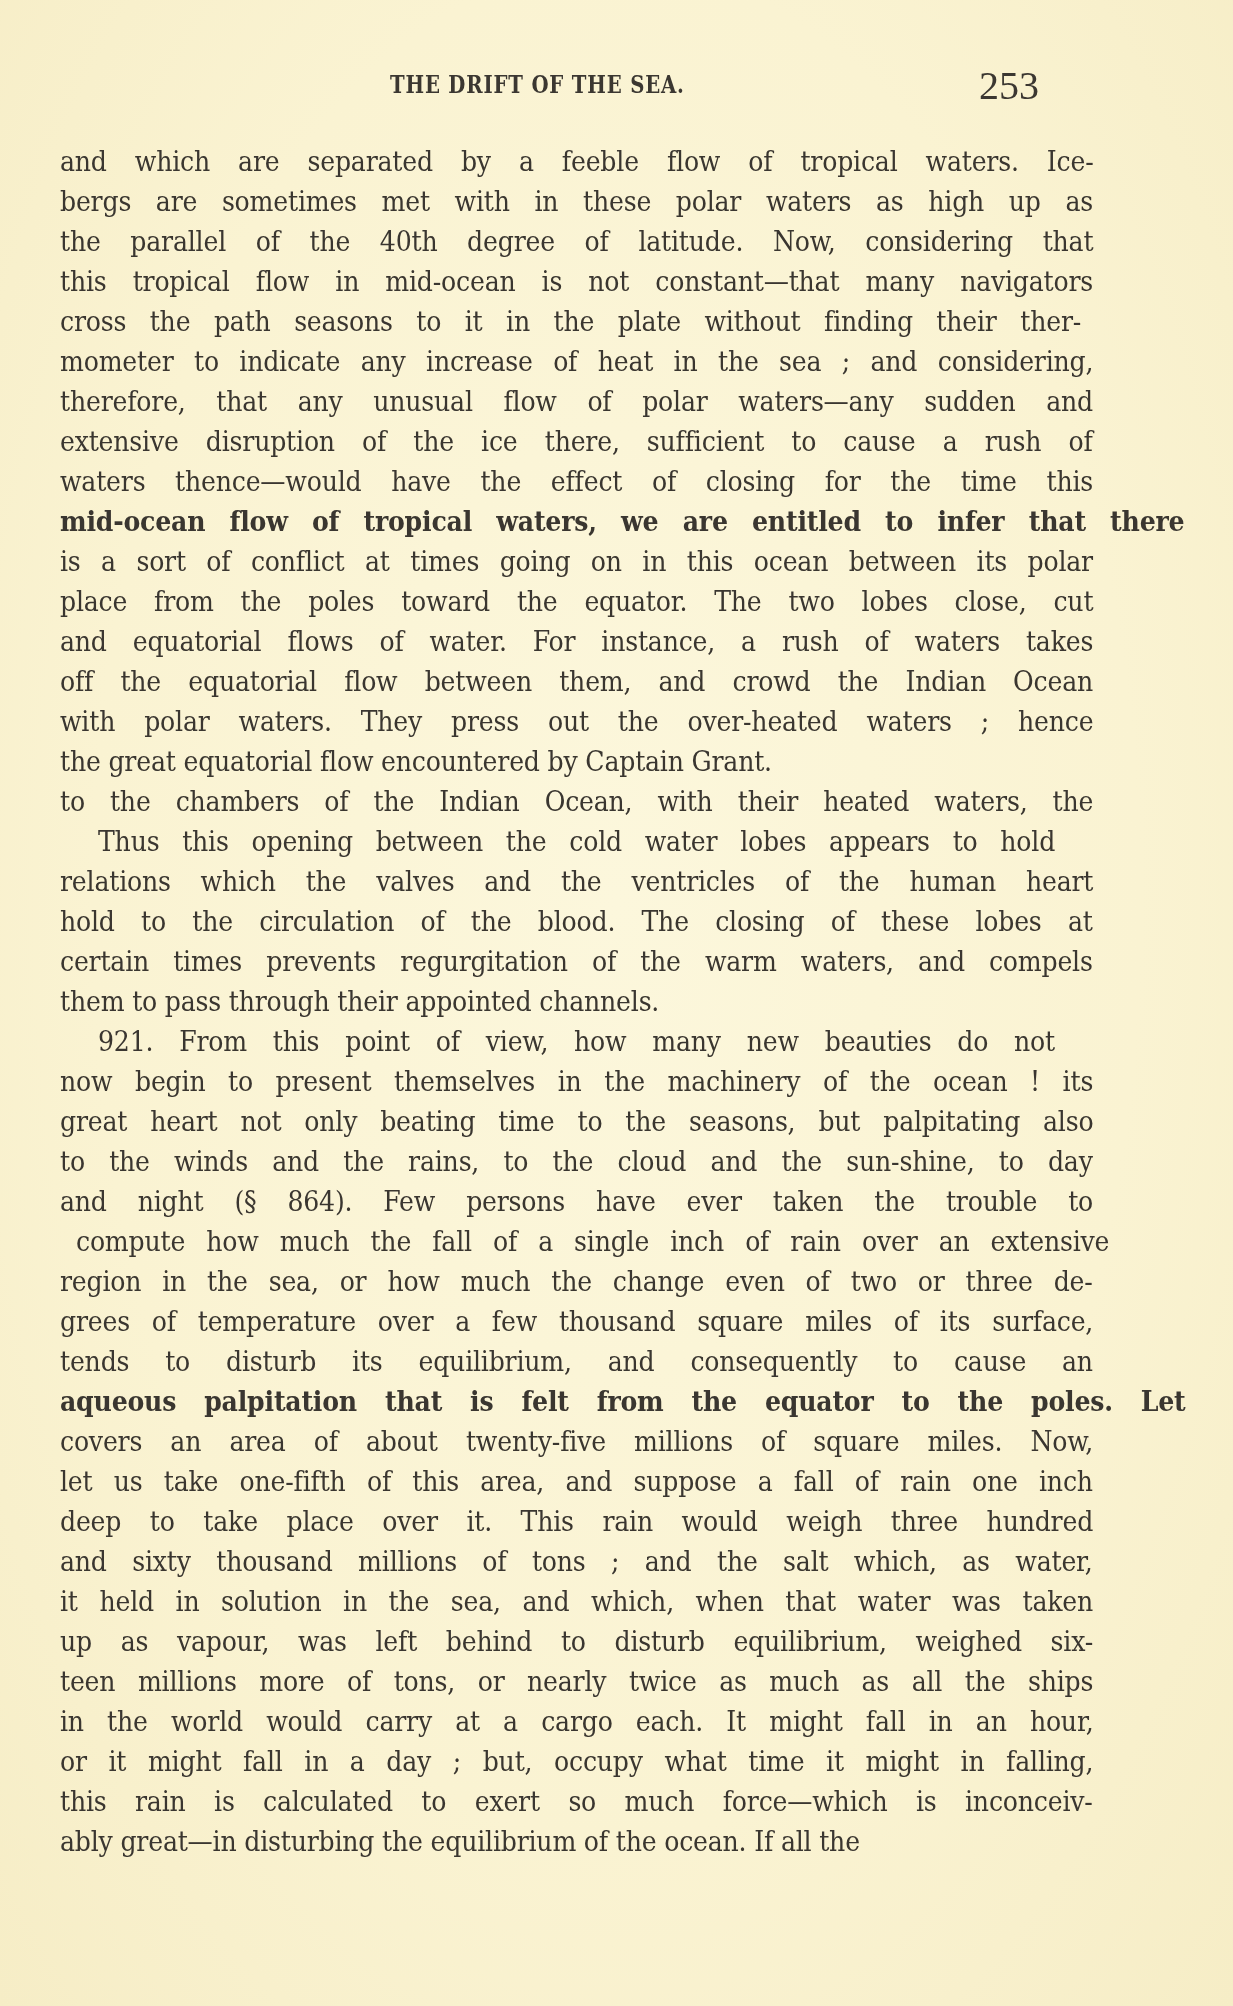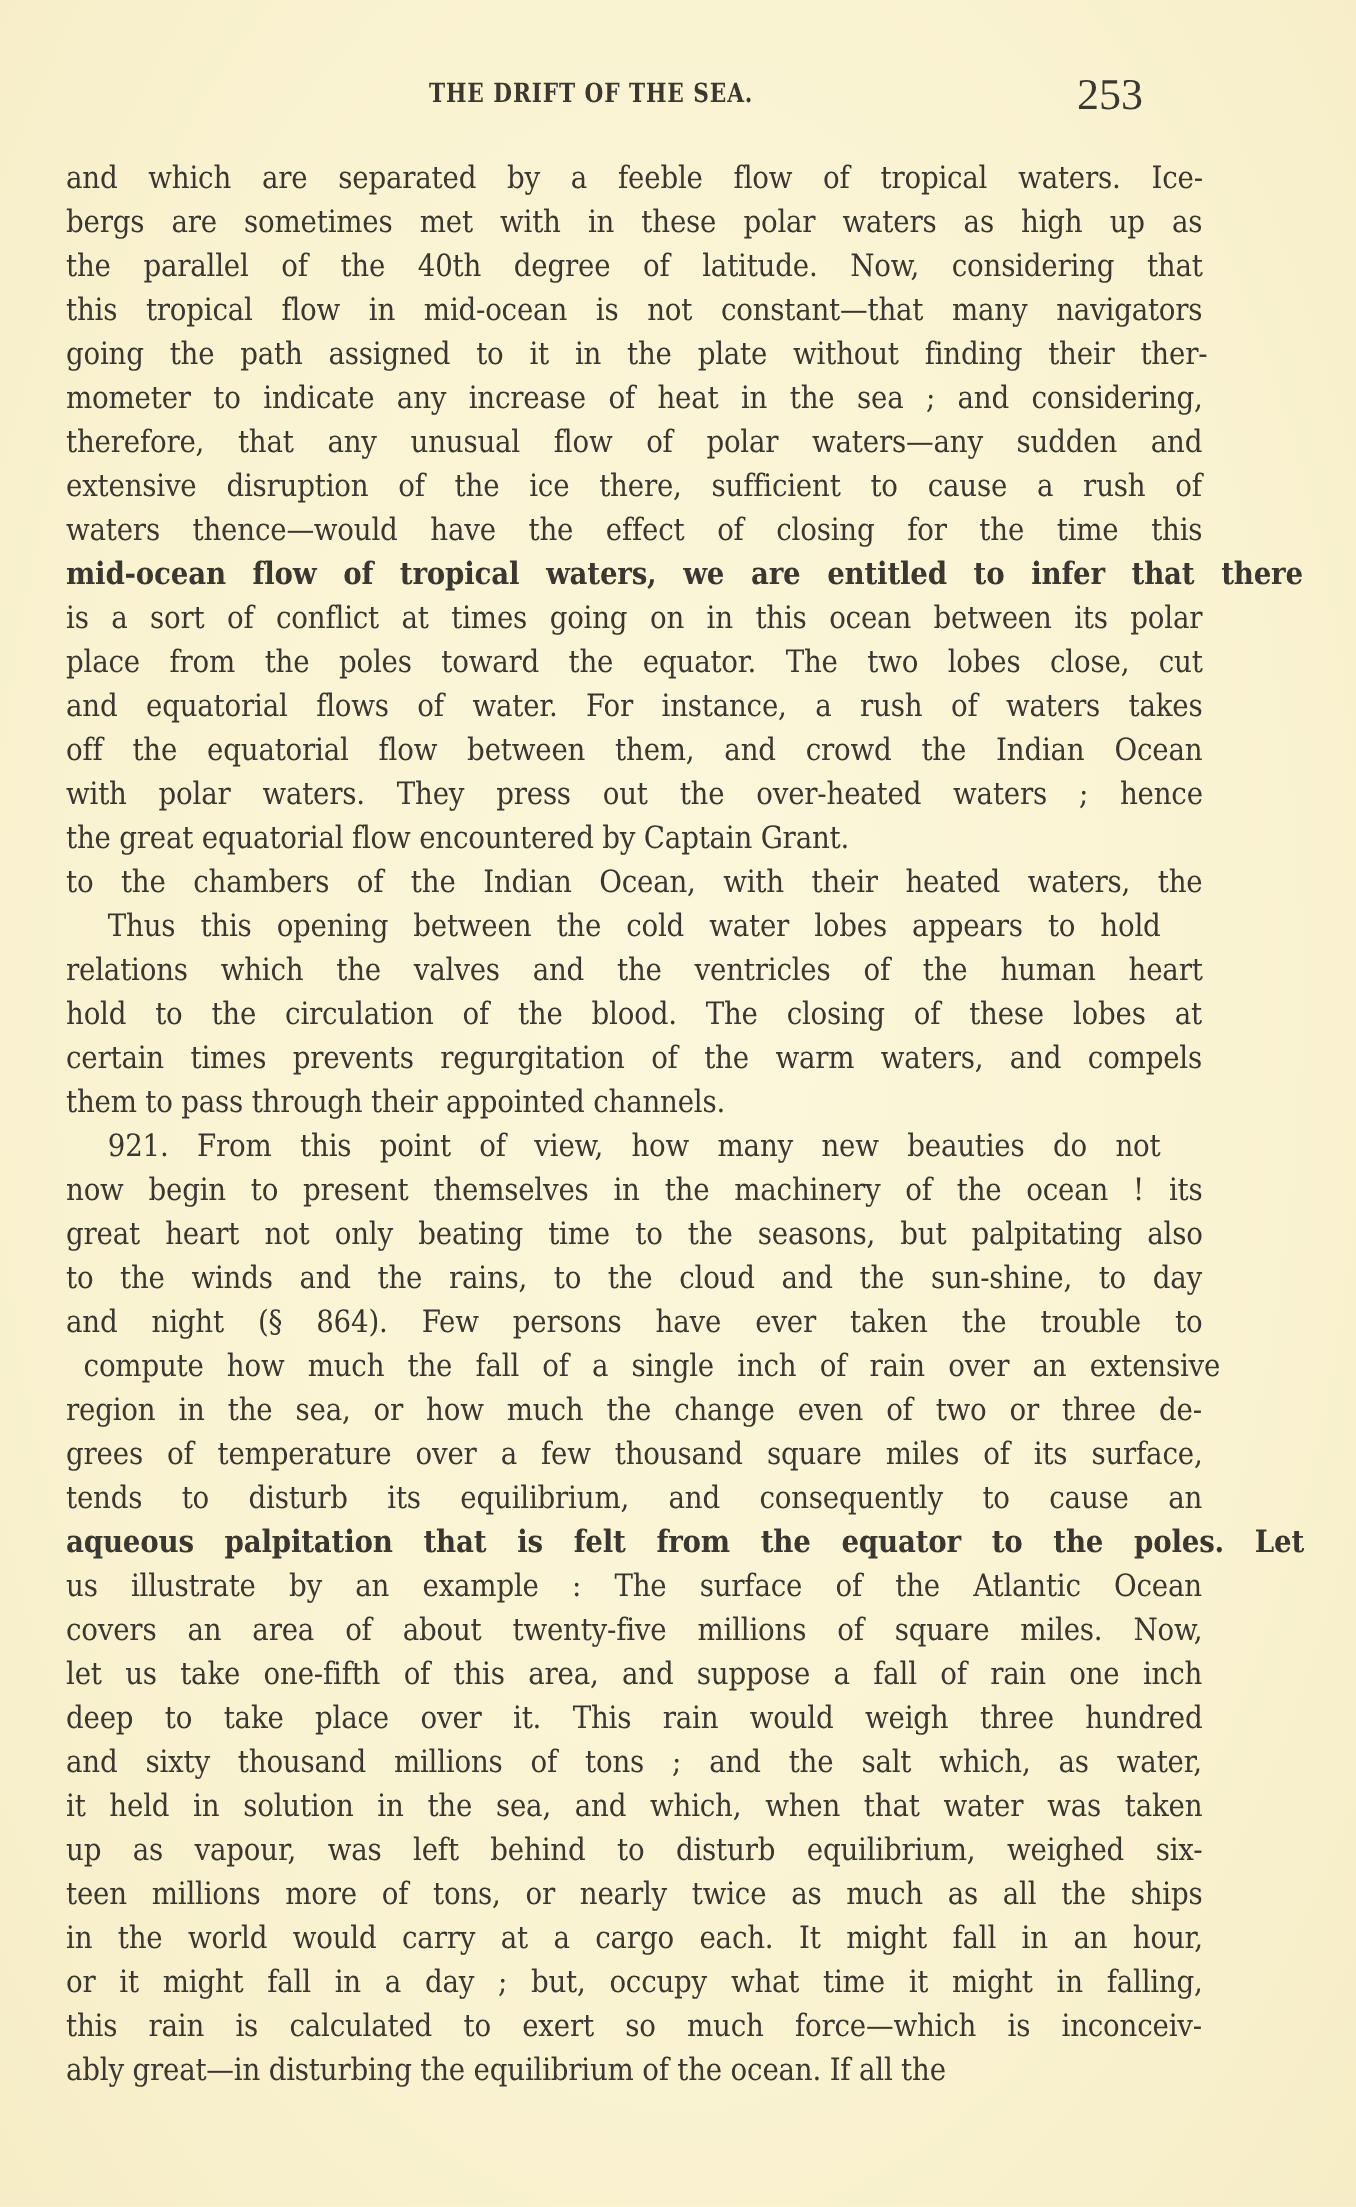--- a/index.html
+++ b/index.html
@@ -93,21 +93,21 @@
     <span class="running-title">THE DRIFT OF THE SEA.</span>
     <span class="page-number">253</span>
   </div>
 
   <div class="body-text">
     <div class="paragraph">
         <span class="line"><span class="inner" style="white-space: nowrap; width: auto; display: inline-block; word-spacing: 20.2727px;">and which are separated by a feeble flow of tropical waters. Ice-</span></span>
         <span class="line"><span class="inner" style="white-space: nowrap; width: auto; display: inline-block; word-spacing: 16.9167px;">bergs are sometimes met with in these polar waters as high up as</span></span>
         <span class="line"><span class="inner" style="white-space: nowrap; width: auto; display: inline-block; word-spacing: 21.9px;">the parallel of the 40th degree of latitude. Now, considering that</span></span>
         <span class="line"><span class="inner" style="white-space: nowrap; width: auto; display: inline-block; word-spacing: 18.3333px;">this tropical flow in mid-ocean is not constant—that many navigators</span></span>
-        <span class="line"><span class="inner" style="white-space: nowrap; width: auto; display: inline-block; word-spacing: 15.75px;">going the path assigned to it in the plate without finding their ther-</span></span>
+        <span class="line"><span class="inner" style="white-space: nowrap; width: auto; display: inline-block; word-spacing: 15.75px;">cross the path seasons to it in the plate without finding their ther-</span></span>
         <span class="line"><span class="inner" style="white-space: nowrap; width: auto; display: inline-block; word-spacing: 12.6667px;">mometer to indicate any increase of heat in the sea ; and considering,</span></span>
         <span class="line"><span class="inner" style="white-space: nowrap; width: auto; display: inline-block; word-spacing: 22.8889px;">therefore, that any unusual flow of polar waters—any sudden and</span></span>
         <span class="line"><span class="inner" style="white-space: nowrap; width: auto; display: inline-block; word-spacing: 19.3636px;">extensive disruption of the ice there, sufficient to cause a rush of</span></span>
         <span class="line"><span class="inner" style="white-space: nowrap; width: auto; display: inline-block; word-spacing: 21.9px;">waters thence—would have the effect of closing for the time this</span></span>
         <span class="line"><span class="inner" style="white-space: nowrap; width: auto; display: inline-block; word-spacing: 15.7273px; font-weight: bold;">mid-ocean flow of tropical waters, we are entitled to infer that there</span></span>
         <span class="line"><span class="inner" style="white-space: nowrap; width: auto; display: inline-block; word-spacing: 12.7143px;">is a sort of conflict at times going on in this ocean between its polar</span></span>
         <span class="line"><span class="inner" style="white-space: nowrap; width: auto; display: inline-block; word-spacing: 19.0909px;">place from the poles toward the equator. The two lobes close, cut</span></span>
         <span class="line"><span class="inner" style="white-space: nowrap; width: auto; display: inline-block; word-spacing: 18.1818px;">and equatorial flows of water. For instance, a rush of waters takes</span></span>
         <span class="line"><span class="inner" style="white-space: nowrap; width: auto; display: inline-block; word-spacing: 19.4px;">off the equatorial flow between them, and crowd the Indian Ocean</span></span>
         <span class="line"><span class="inner" style="white-space: nowrap; width: auto; display: inline-block; word-spacing: 21.2px;">with polar waters. They press out the over-heated waters ; hence</span></span>
@@ -125,21 +125,20 @@
         <span class="line indent"><span class="inner" style="white-space: nowrap; width: auto; display: inline-block; word-spacing: 18.0909px;">921. From this point of view, how many new beauties do not</span></span>
         <span class="line"><span class="inner" style="white-space: nowrap; width: auto; display: inline-block; word-spacing: 14.8333px;">now begin to present themselves in the machinery of the ocean ! its</span></span>
         <span class="line"><span class="inner" style="white-space: nowrap; width: auto; display: inline-block; word-spacing: 15.1818px;">great heart not only beating time to the seasons, but palpitating also</span></span>
         <span class="line"><span class="inner" style="white-space: nowrap; width: auto; display: inline-block; word-spacing: 16.4615px;">to the winds and the rains, to the cloud and the sun-shine, to day</span></span>
         <span class="line"><span class="inner" style="white-space: nowrap; width: auto; display: inline-block; word-spacing: 23.1818px;">and night (§ 864). Few persons have ever taken the trouble to</span></span>
         <span class="line"><span class="inner" style="white-space: nowrap; width: auto; display: inline-block; word-spacing: 13.3077px; margin-left: 16px;">compute how much the fall of a single inch of rain over an extensive</span></span>
         <span class="line"><span class="inner" style="white-space: nowrap; width: auto; display: inline-block; word-spacing: 13.1429px;">region in the sea, or how much the change even of two or three de-</span></span>
         <span class="line"><span class="inner" style="white-space: nowrap; width: auto; display: inline-block; word-spacing: 14.0909px;">grees of temperature over a few thousand square miles of its surface,</span></span>
         <span class="line"><span class="inner" style="white-space: nowrap; width: auto; display: inline-block; word-spacing: 28.1111px;">tends to disturb its equilibrium, and consequently to cause an</span></span>
         <span class="line"><span class="inner" style="white-space: nowrap; width: auto; display: inline-block; word-spacing: 19.4545px; font-weight: bold;">aqueous palpitation that is felt from the equator to the poles. Let</span></span>
-        <span class="line"><span class="inner" style="white-space: nowrap; width: auto; display: inline-block; word-spacing: 22.4545px;">us illustrate by an example : The surface of the Atlantic Ocean</span></span>
         <span class="line"><span class="inner" style="white-space: nowrap; width: auto; display: inline-block; word-spacing: 20.4px;">covers an area of about twenty-five millions of square miles. Now,</span></span>
         <span class="line"><span class="inner" style="white-space: nowrap; width: auto; display: inline-block; word-spacing: 13.5px;">let us take one-fifth of this area, and suppose a fall of rain one inch</span></span>
         <span class="line"><span class="inner" style="white-space: nowrap; width: auto; display: inline-block; word-spacing: 20.8182px;">deep to take place over it. This rain would weigh three hundred</span></span>
         <span class="line"><span class="inner" style="white-space: nowrap; width: auto; display: inline-block; word-spacing: 17.6667px;">and sixty thousand millions of tons ; and the salt which, as water,</span></span>
         <span class="line"><span class="inner" style="white-space: nowrap; width: auto; display: inline-block; word-spacing: 13.8462px;">it held in solution in the sea, and which, when that water was taken</span></span>
         <span class="line"><span class="inner" style="white-space: nowrap; width: auto; display: inline-block; word-spacing: 20.9px;">up as vapour, was left behind to disturb equilibrium, weighed six-</span></span>
         <span class="line"><span class="inner" style="white-space: nowrap; width: auto; display: inline-block; word-spacing: 14.7692px;">teen millions more of tons, or nearly twice as much as all the ships</span></span>
         <span class="line"><span class="inner" style="white-space: nowrap; width: auto; display: inline-block; word-spacing: 15.4286px;">in the world would carry at a cargo each. It might fall in an hour,</span></span>
         <span class="line"><span class="inner" style="white-space: nowrap; width: auto; display: inline-block; word-spacing: 13.8667px;">or it might fall in a day ; but, occupy what time it might in falling,</span></span>
         <span class="line"><span class="inner" style="white-space: nowrap; width: auto; display: inline-block; word-spacing: 20.7px;">this rain is calculated to exert so much force—which is inconceiv-</span></span>

